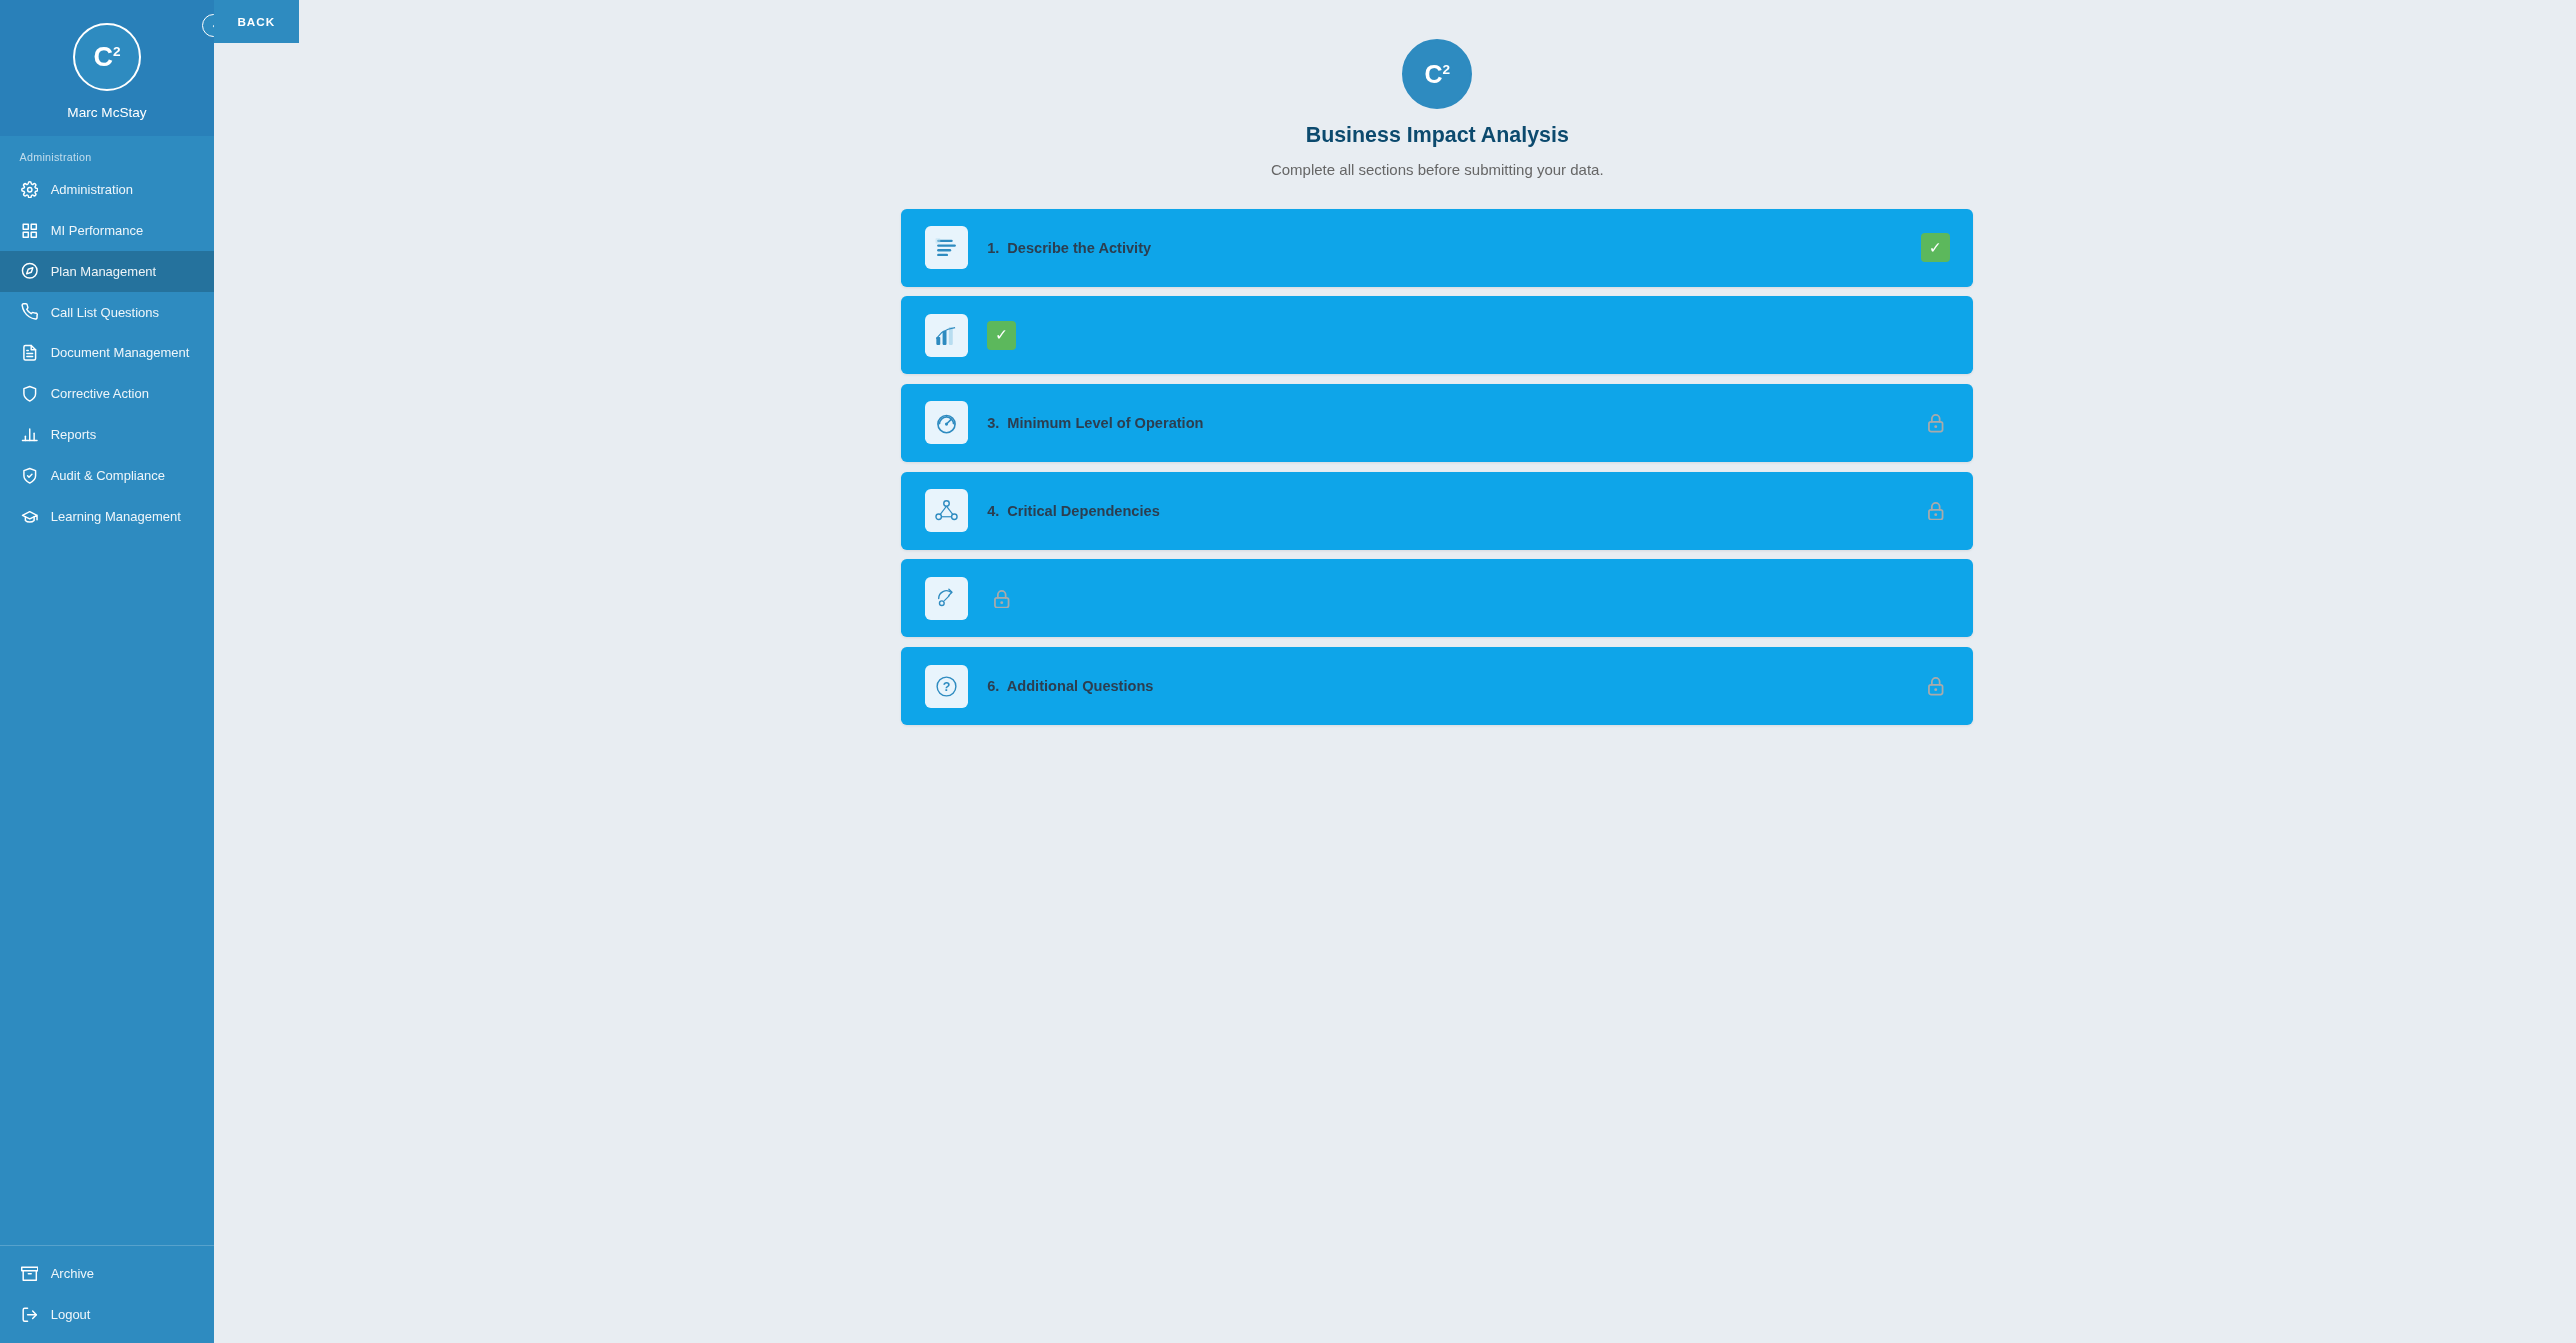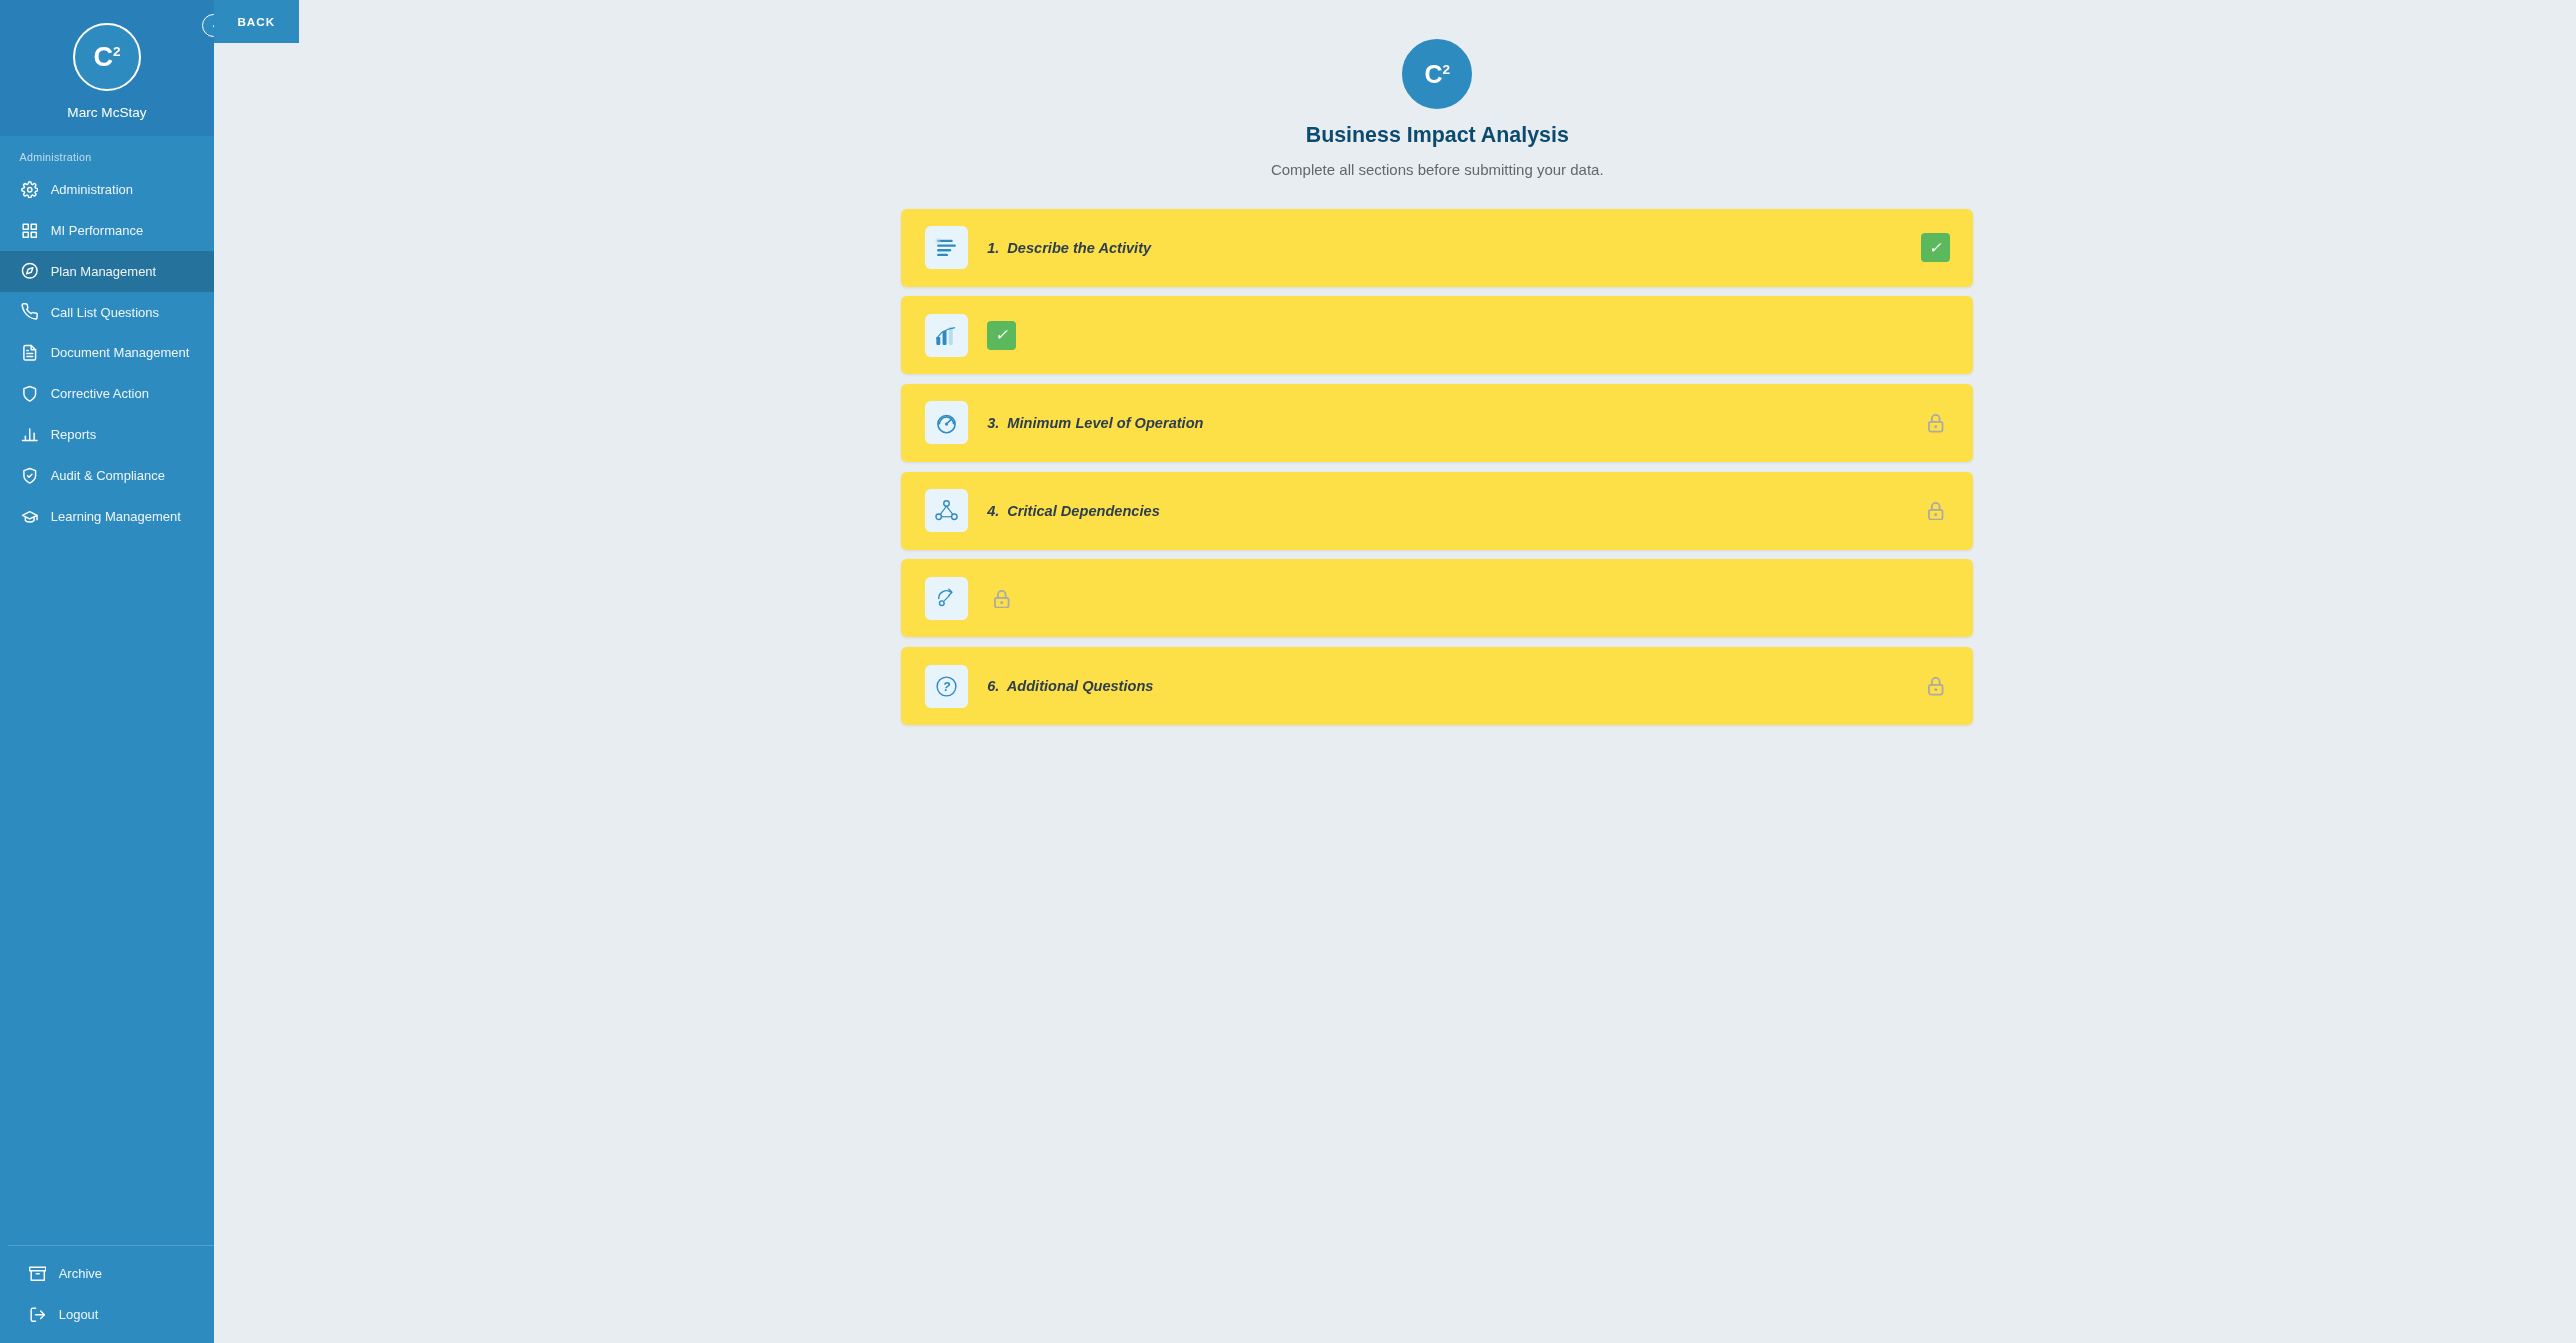--- a/index.html
+++ b/index.html
@@ -104,21 +104,20 @@
       align-items: center;
       justify-content: center;
       flex-shrink: 0;
     }
 
     .sidebar-bottom {
       margin-top: auto;
       padding-bottom: 7.8px;
       border-top: 1px solid rgba(255,255,255,0.2);
       padding-top: 7.8px;
-      margin-left: 8px;
     }
 
     
     #main {
       flex: 1;
       display: flex;
       overflow: hidden;
     }
 
     .top-bar {
@@ -187,30 +186,29 @@
 
     .sections-container {
       width: 100%;
       max-width: 1072px;
       display: flex;
       flex-direction: column;
       gap: 9.7px;
     }
 
     .section-card {
-      background: #fde047;
+      background: #0ea5e9;
       border-radius: 5.8px;
       box-shadow: 0 1px 2.9px rgba(0,0,0,0.08);
       display: flex;
       align-items: center;
       padding: 17.5px 23.4px;
       gap: 19.5px;
       cursor: pointer;
       transition: box-shadow 0.15s;
-      font-style: italic;
     }
 
     .section-icon-box {
       width: 43px;
       height: 43px;
       background: #e8f4fc;
       border-radius: 5.8px;
       display: flex;
       align-items: center;
       justify-content: center;

